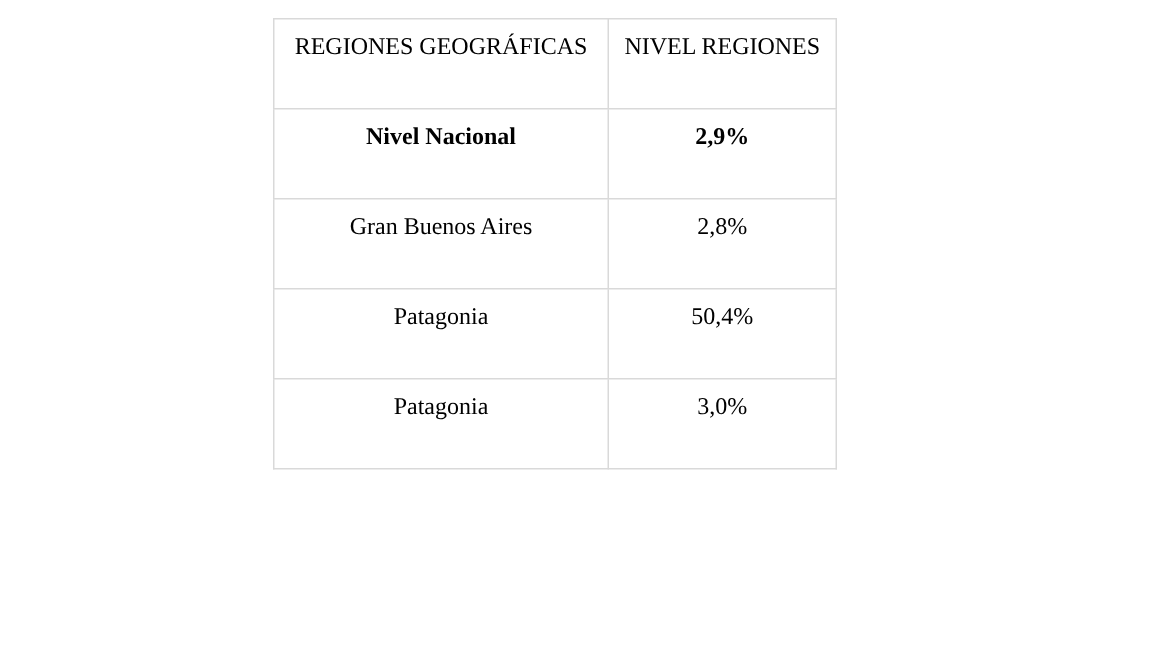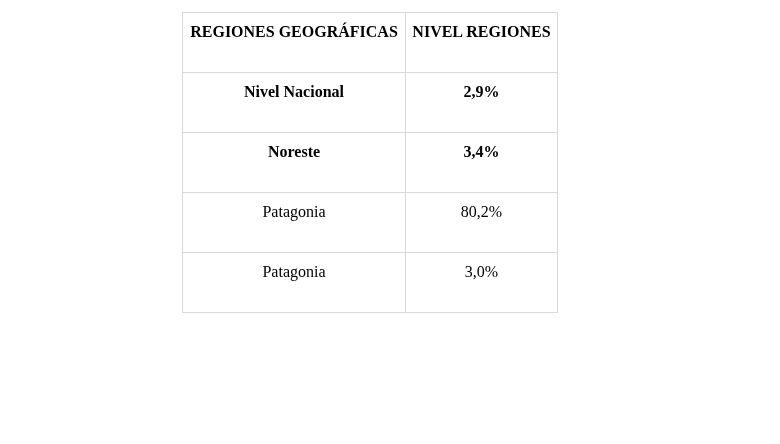--- a/index.html
+++ b/index.html
@@ -31,21 +31,21 @@
     border: 1px solid #d9d9d9;
     height: 49px;
     vertical-align: top;
     padding: 10px 4px 0 4px;
     text-align: center;
     font-size: 16px;
     font-weight: normal;
     line-height: 1.15;
   }
   table.region-table th {
-    font-weight: bold;
+    font-weight: normal;
   }
   table.region-table col.col-region { width: 223px; }
   table.region-table col.col-value  { width: 152px; }
   tr.bold td {
     font-weight: bold;
   }
 </style>
 </head>
 <body>
 
@@ -59,27 +59,27 @@
       <tr>
         <th>REGIONES GEOGRÁFICAS</th>
         <th>NIVEL REGIONES</th>
       </tr>
     </thead>
     <tbody>
       <tr class="bold">
         <td>Nivel Nacional</td>
         <td>2,9%</td>
       </tr>
-      <tr class="bold">
-        <td>Noreste</td>
-        <td>3,4%</td>
+      <tr>
+        <td>Gran Buenos Aires</td>
+        <td>2,8%</td>
       </tr>
       <tr>
         <td>Patagonia</td>
-        <td>80,2%</td>
+        <td>50,4%</td>
       </tr>
       <tr>
         <td>Patagonia</td>
         <td>3,0%</td>
       </tr>
     </tbody>
   </table>
 </div>
 
 </body></html>

